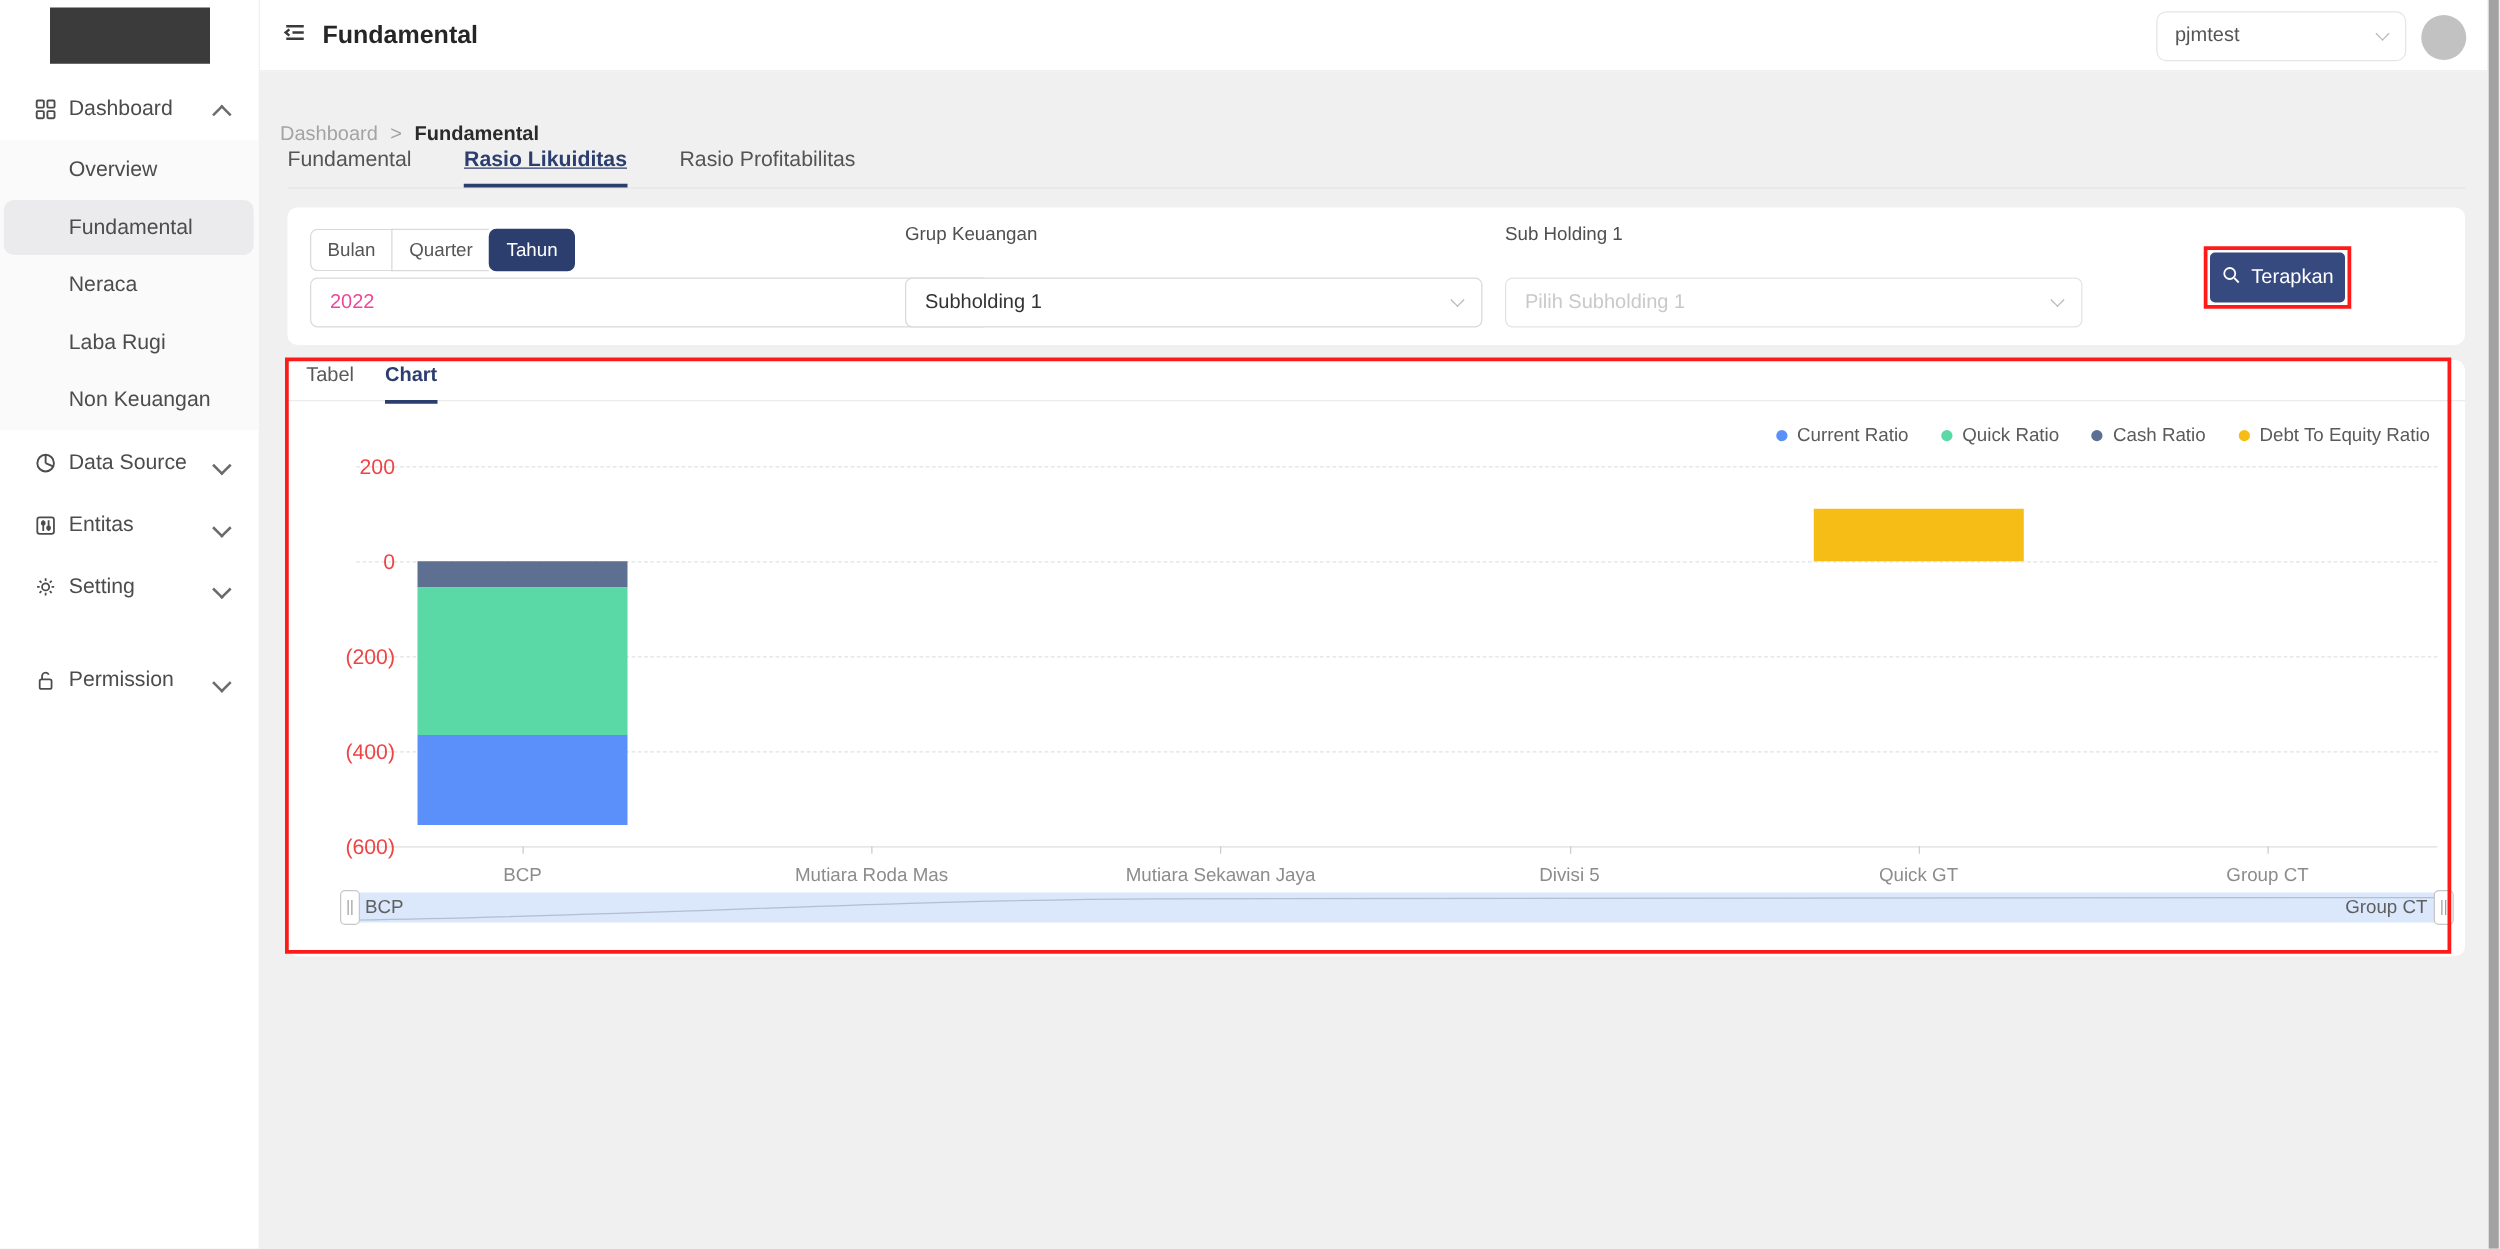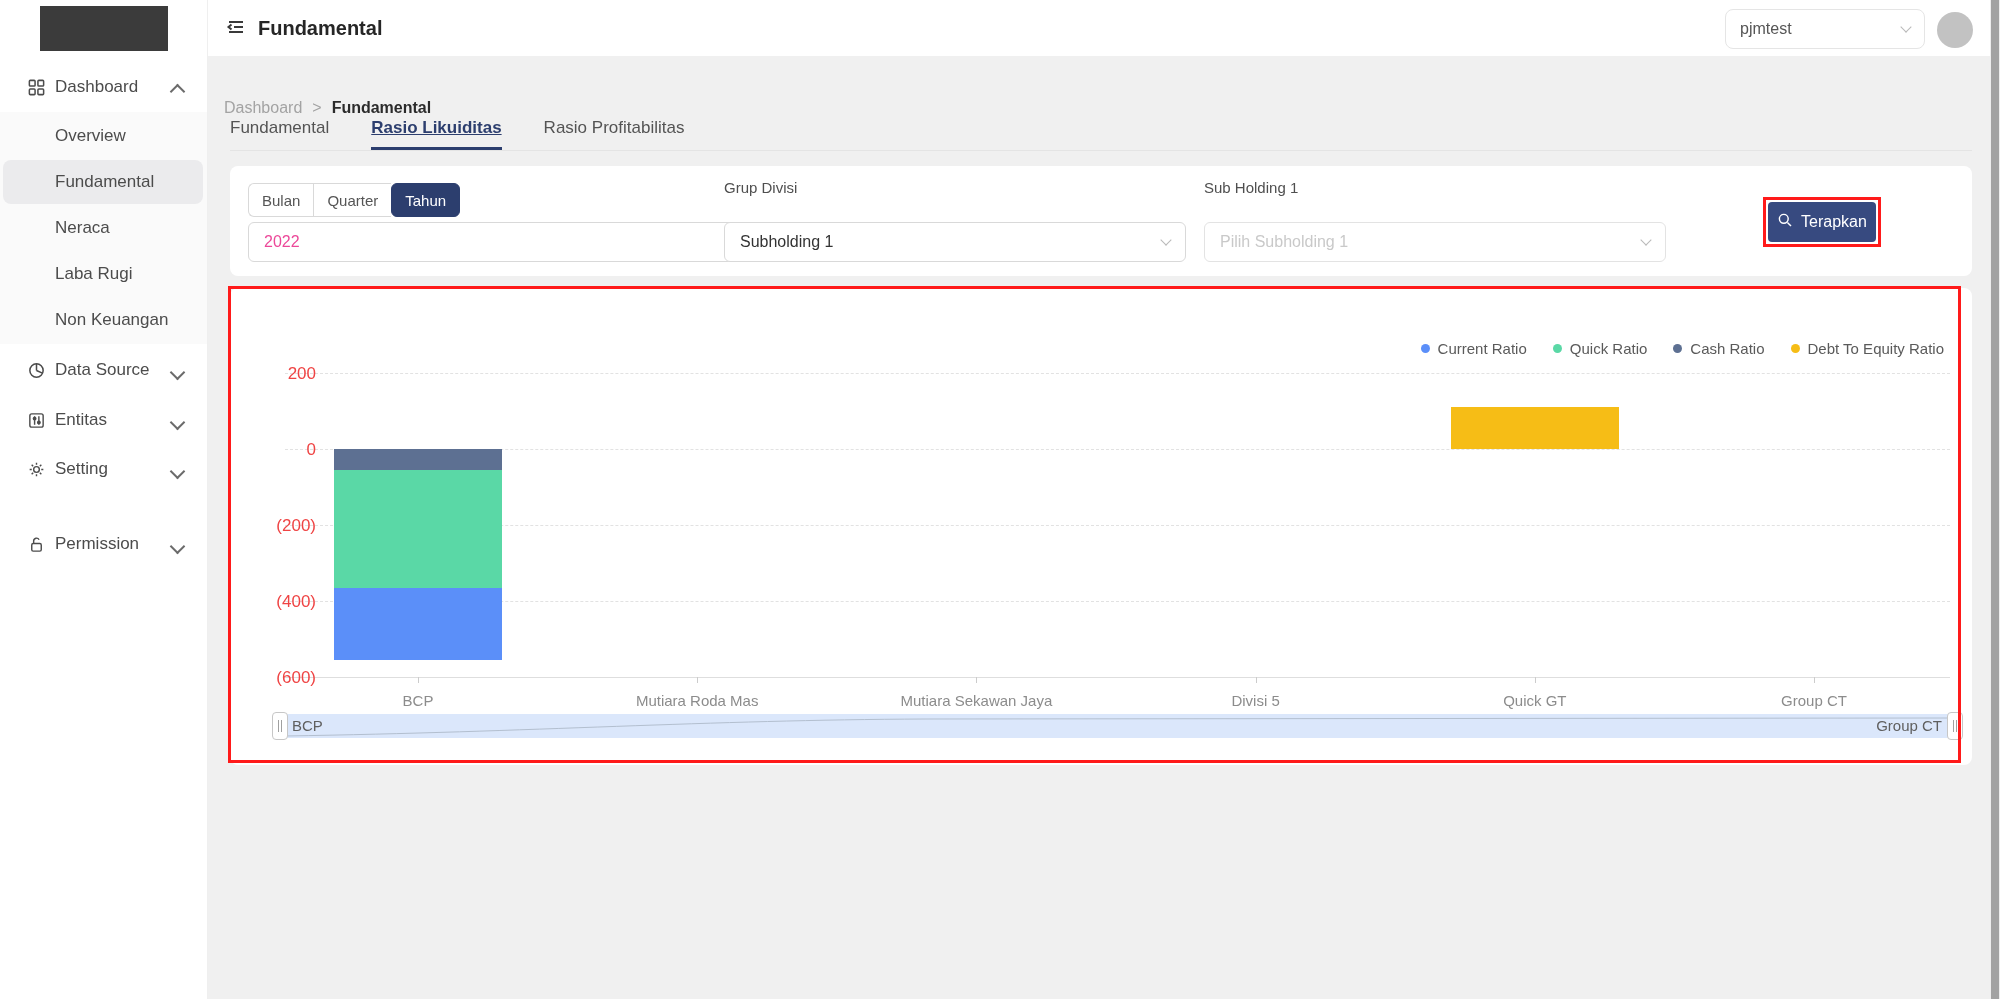--- a/index.html
+++ b/index.html
@@ -219,21 +219,21 @@
         <svg width="18" height="18" viewBox="0 0 20 20">
             <g stroke="#bfbfbf" stroke-width="1.6" fill="none">
               <rect x="3" y="4" width="14" height="13" rx="2"></rect>
               <line x1="7" y1="2" x2="7" y2="6"></line>
               <line x1="13" y1="2" x2="13" y2="6"></line>
               <line x1="3" y1="8.5" x2="17" y2="8.5"></line>
             </g>
           </svg>
       </span>
     </div>
-    <span class="field-label" style="left:494px;">Grup Divisi</span>
+    <span class="field-label" style="left:494px;">Grup Keuangan</span>
     <div class="select-box" style="left:494px;">
       <span>Subholding 1</span>
       <span class="chev-sm"></span>
     </div>
     <span class="field-label" style="left:974px;">Sub Holding 1</span>
     <div class="select-box disabled" style="left:974px;">
       <span>Pilih Subholding 1</span>
       <span class="chev-sm"></span>
     </div>
     <button class="apply-btn">
@@ -243,20 +243,24 @@
               <circle cx="8.5" cy="8.5" r="5.5"></circle>
               <line x1="13" y1="13" x2="17.5" y2="17.5"></line>
             </g>
           </svg>
       </span>
       <span>Terapkan</span>
     </button>
   </div>
 
   <div class="chart-card">
+    <div class="card-tabs">
+      <div class="card-tab t1">Tabel</div>
+      <div class="card-tab t2 active">Chart</div>
+    </div>
     <div class="legend" id="legend">
         <div class="legend-item">
           <span class="legend-dot" style="background:#5B8FF9"></span>
           <span>Current Ratio</span>
         </div>
         <div class="legend-item">
           <span class="legend-dot" style="background:#5AD8A6"></span>
           <span>Quick Ratio</span>
         </div>
         <div class="legend-item">

